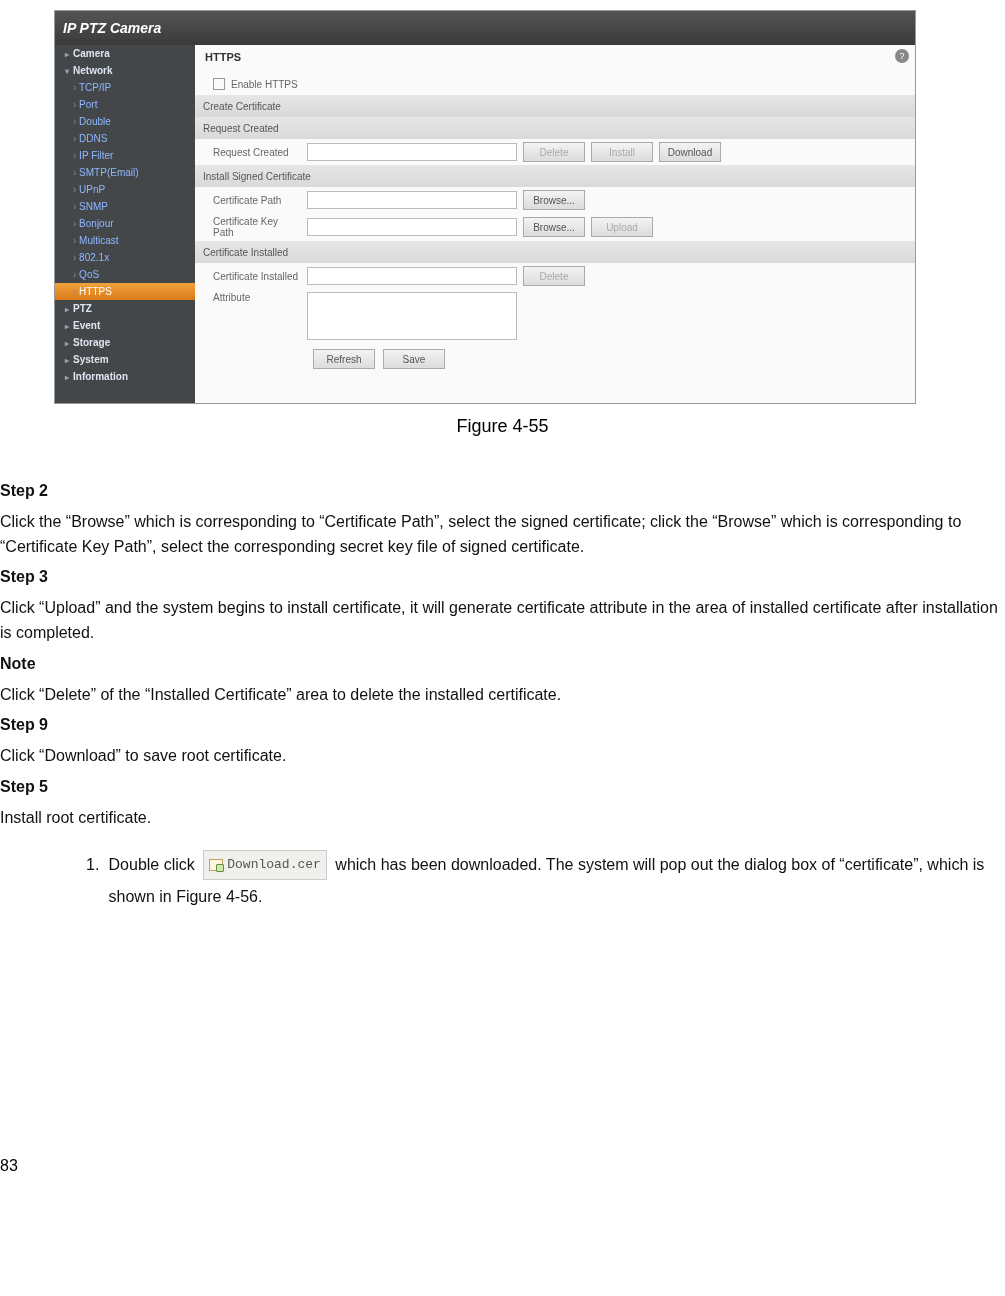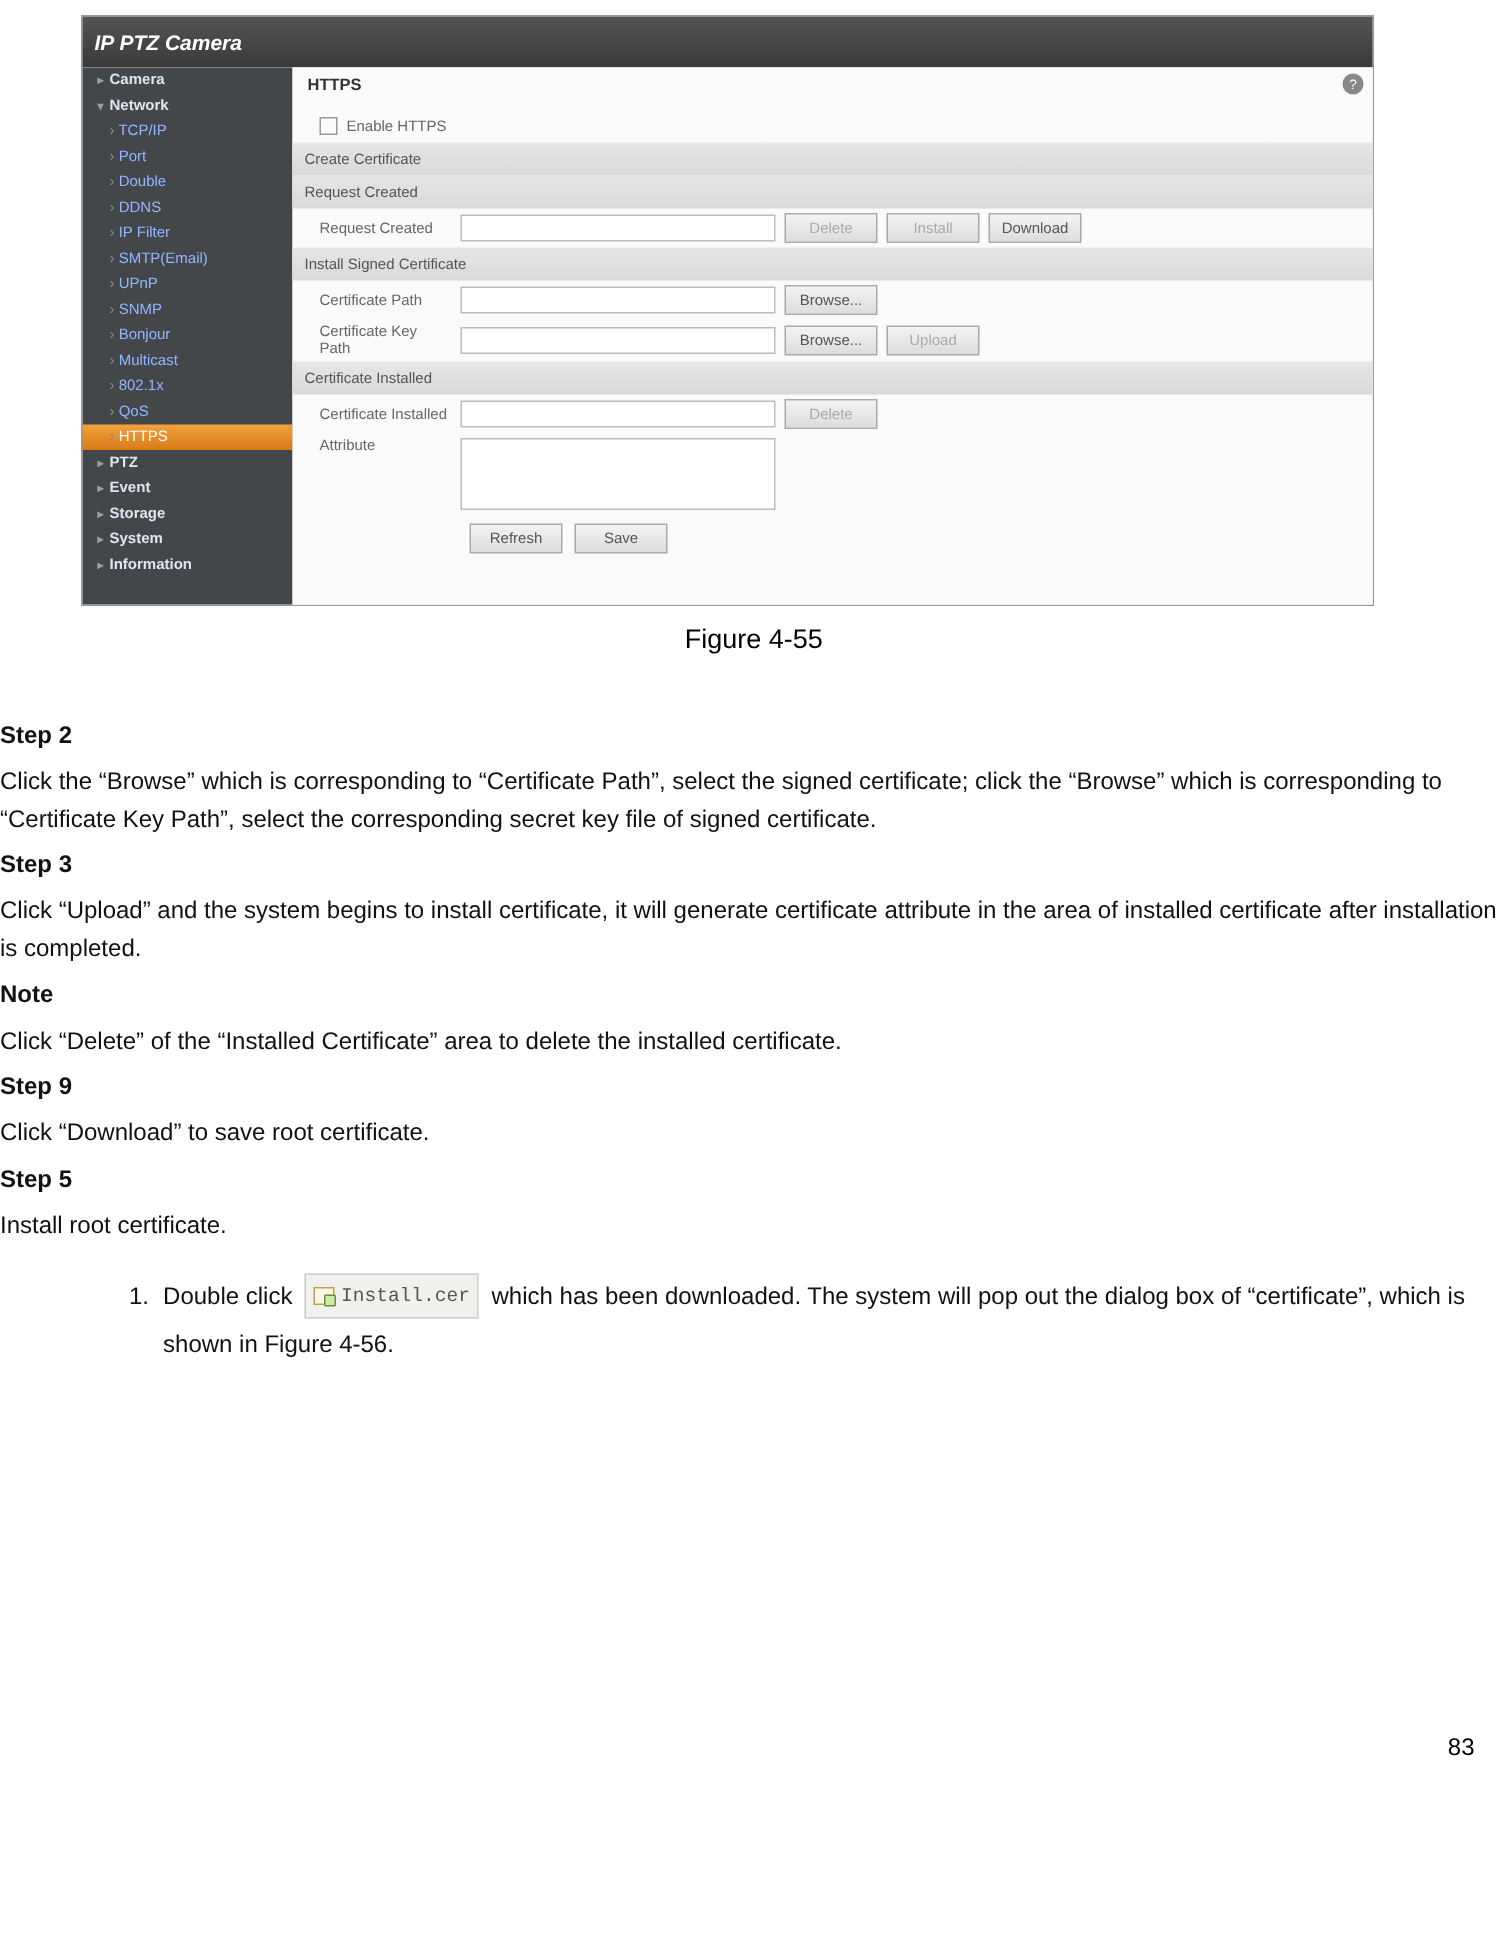--- a/index.html
+++ b/index.html
@@ -62,21 +62,21 @@
   .ol .num { width: 26px; }
   .file-chip {
     display: inline-flex; align-items: center; gap: 4px;
     background: #f0f0ed; border: 1px solid #ccc; padding: 1px 5px;
     font-family: "Courier New", monospace; font-size: 13px; color: #555;
     vertical-align: middle; margin: 0 4px;
   }
   .file-chip .ficon { width: 14px; height: 12px; border: 1px solid #c0a060; background: #fdf6e0; position: relative; }
   .file-chip .ficon::after { content:""; position:absolute; bottom:-2px; right:-2px; width:6px; height:6px; border:1px solid #6a8e3a; background:#cfeaa8; border-radius:1px; }
   
-  .page-num { text-align: right; font-size: 16px; padding: 240px 22px 12px 0; }
+  .page-num { font-size: 16px; padding: 240px 22px 12px 0; }
 </style>
 </head>
 <body>
 
 <div class="screenshot">
   <div class="titlebar">
     <div class="logo">IP PTZ Camera</div>
   </div>
   <div class="app-body">
     <div class="sidebar">
@@ -185,21 +185,21 @@
   <p class="bold">Step 5</p>
   <p>Install root certificate.</p>
 
   <div class="ol">
     <div class="li">
       <span class="num">1.</span>
       <span>
         <span>Double click </span>
         <span class="file-chip">
           <span class="ficon"></span>
-          <span>Install.cer</span>
+          <span>Download.cer</span>
         </span>
         <span> which has been downloaded. The system will pop out the dialog box of “certificate”, which is shown in Figure 4-56.</span>
       </span>
     </div>
   </div>
 </div>
 
 <div class="page-num">83</div>
 
 </body></html>

